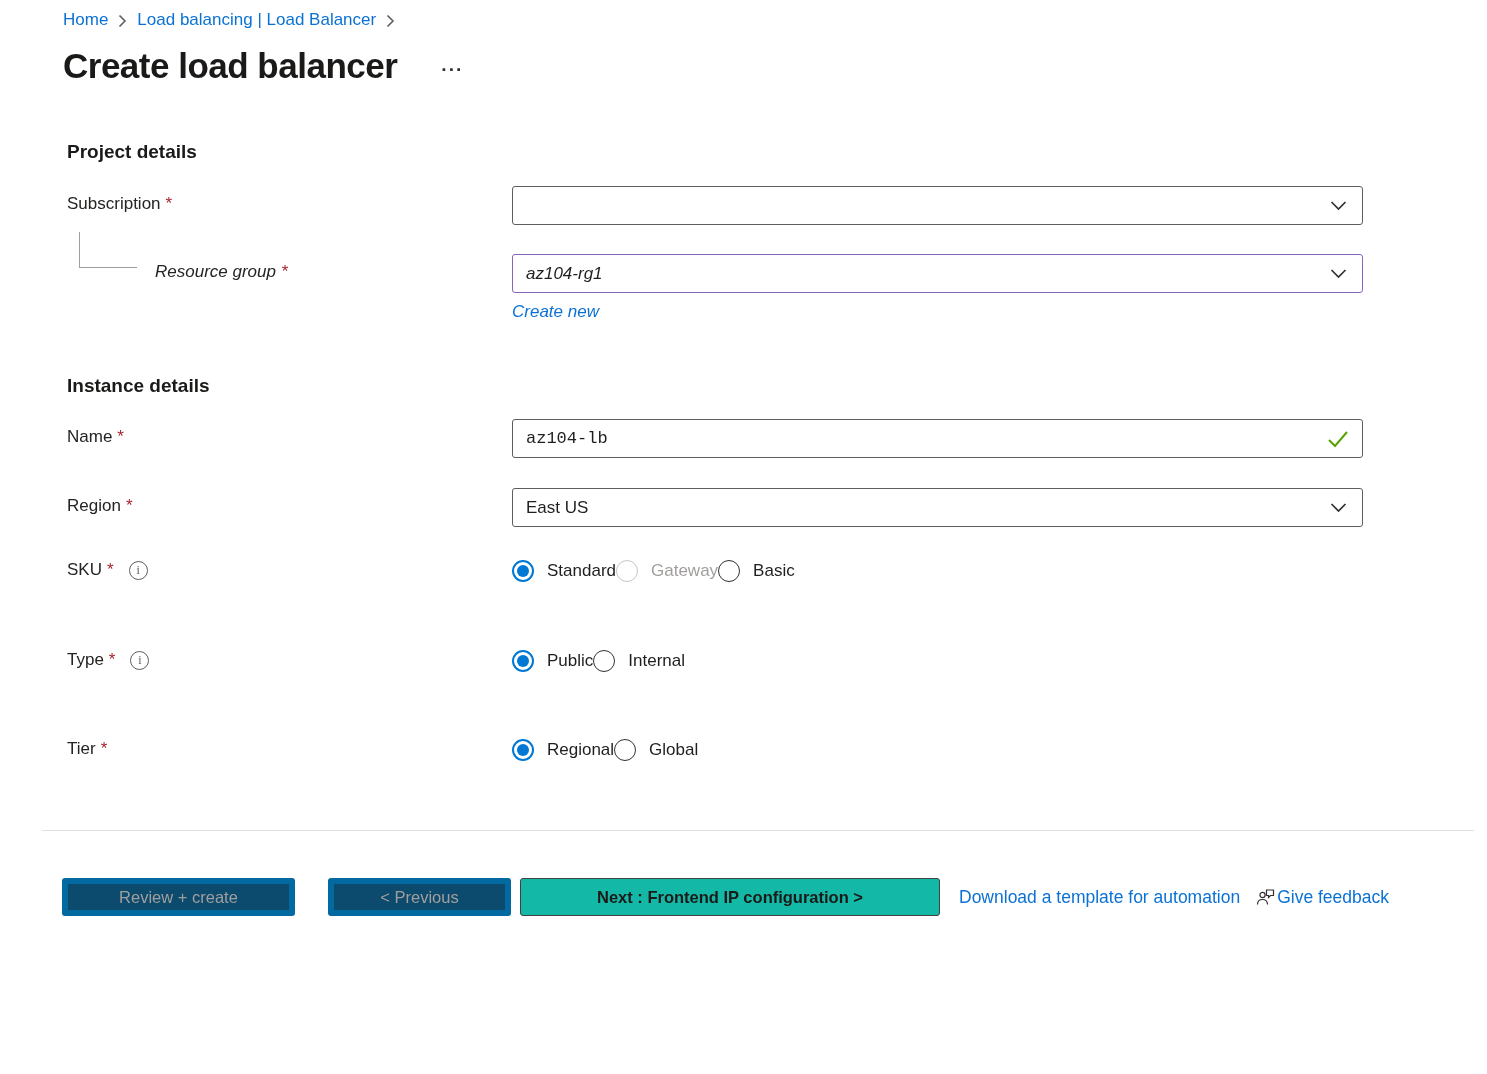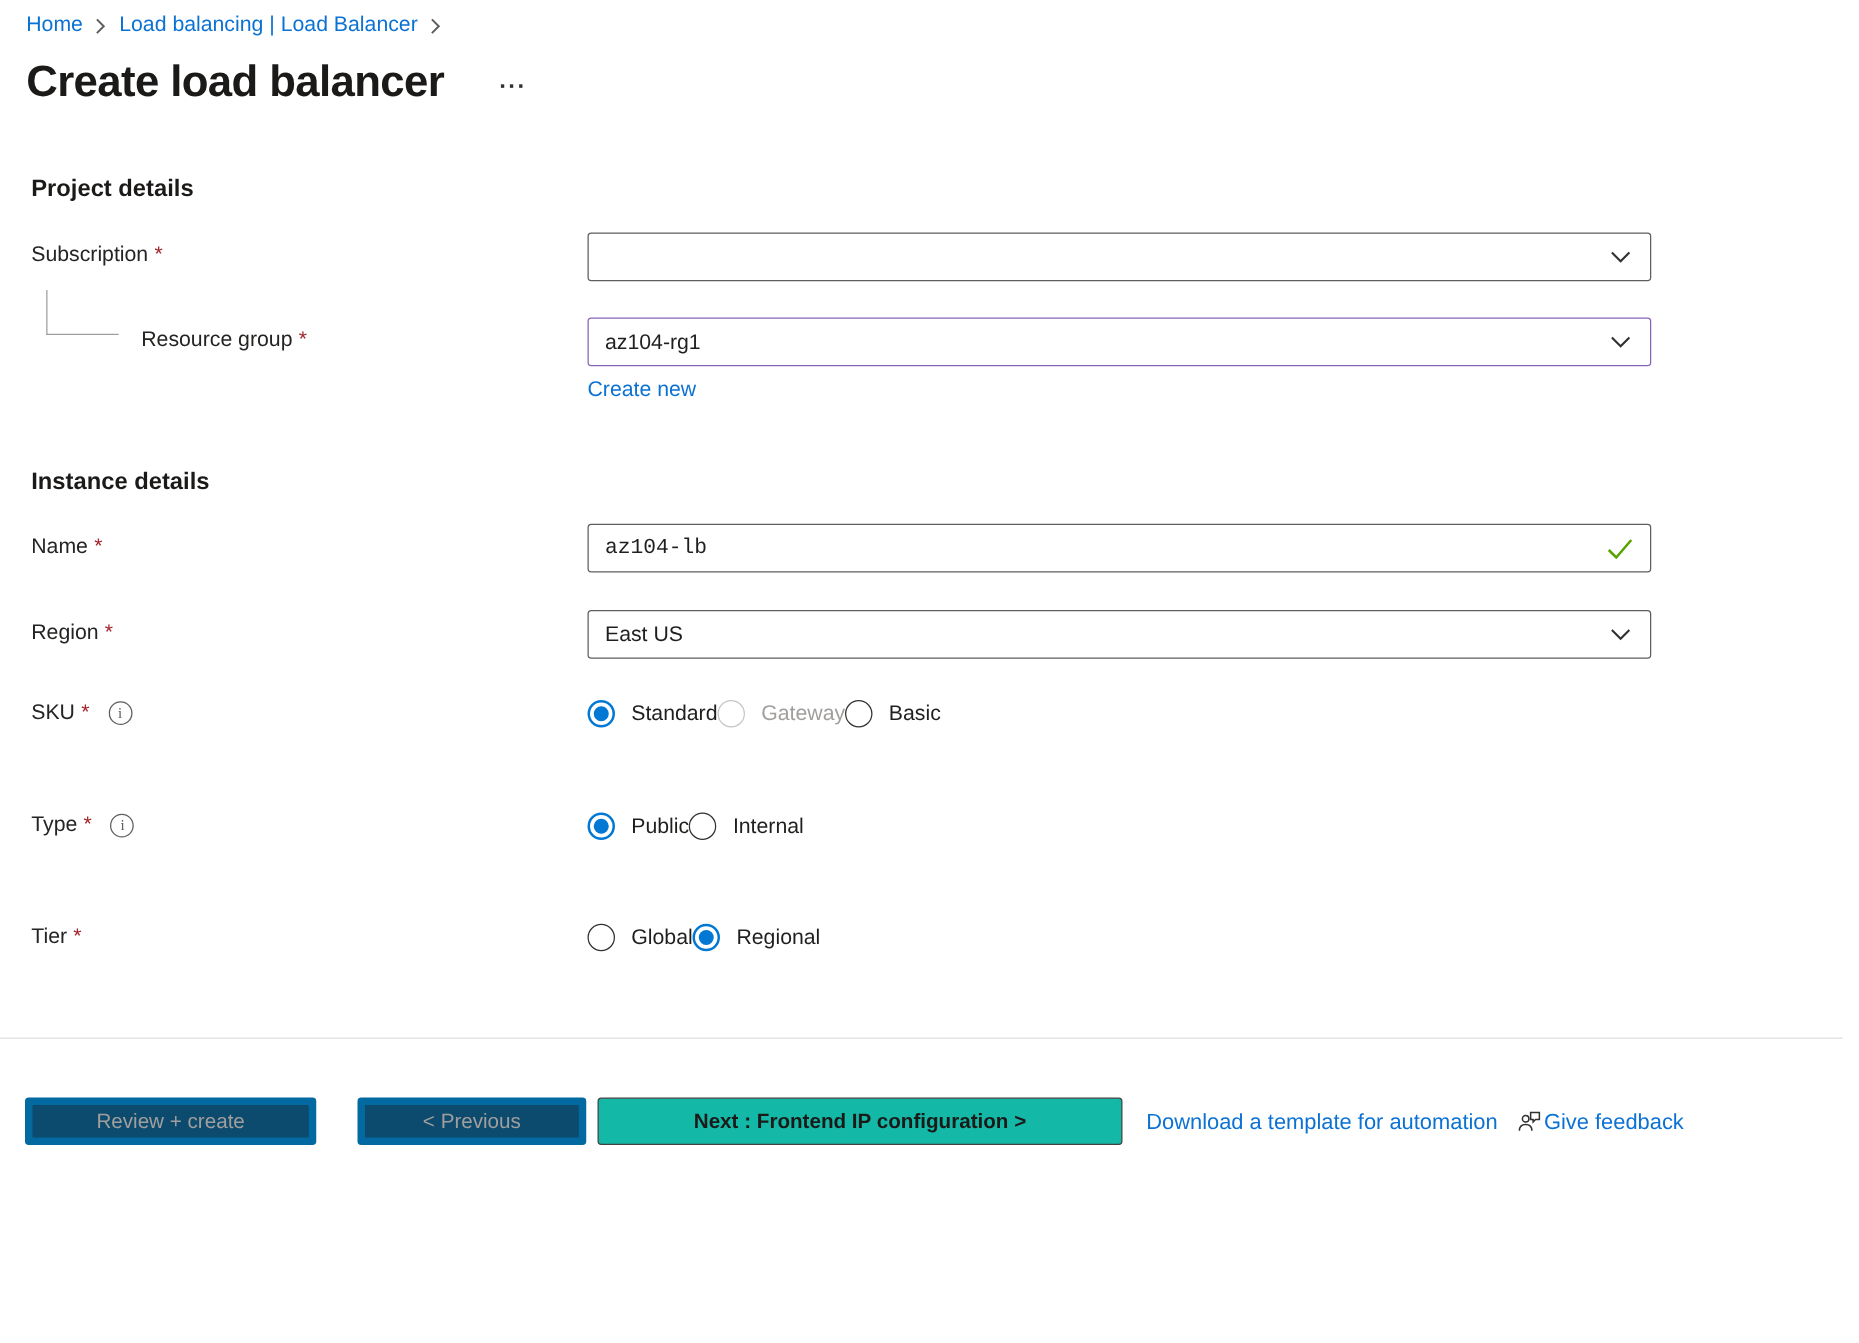--- a/index.html
+++ b/index.html
@@ -4,21 +4,21 @@
 <style>
   * { box-sizing: border-box; }
   html, body {
     margin: 0; padding: 0;
     width: 1487px; height: 1074px;
     background: #ffffff;
     font-family: "Liberation Sans", sans-serif;
     color: #201f1e;
     overflow: hidden;
   }
-  .page { width: 1474px; height: 1074px; position: relative; }
+  .page { width: 1474px; height: 1074px; position: relative; padding-left: 42px; }
 
   
   .breadcrumb {
     padding: 10px 0 0 21px;
     font-size: 17px;
     display: flex;
     align-items: center;
   }
   .breadcrumb a {
     color: #0b72d4;
@@ -97,21 +97,21 @@
   .project-fields { position: relative; margin-top: 22px; }
   .connector {
     position: absolute;
     left: 12px;
     top: 46px;
     width: 58px;
     height: 36px;
     border-left: 1px solid #a19f9d;
     border-bottom: 1px solid #a19f9d;
   }
-  .row-resource { margin-top: 29px; }
+  .row-resource { margin-top: 29px; font-style: italic; }
   .label-indent { padding-left: 88px; }
 
   
   .select, .text-input-wrap {
     position: relative;
     width: 851px;
     height: 39px;
     border: 1px solid #605e5c;
     border-radius: 3px;
     background: #fff;
@@ -397,28 +397,28 @@
     </div>
 
     <div class="form-row row-tier">
       <div class="label-col">
         <span>Tier</span>
         <span class="req">*</span>
       </div>
       <div class="field-col">
         <div class="radio-group">
           <div class="radio-option">
-            <span class="radio"></span>
-            <span class="radio-label">Global</span>
-          </div>
-          <div class="radio-option">
             <span class="radio selected">
                 <span class="dot"></span>
               </span>
             <span class="radio-label">Regional</span>
+          </div>
+          <div class="radio-option">
+            <span class="radio"></span>
+            <span class="radio-label">Global</span>
           </div>
         </div>
       </div>
     </div>
 
   </div>
 
   <hr class="footer-divider">
   <div class="footer">
     <button class="btn btn-disabled btn-review">Review + create</button>

